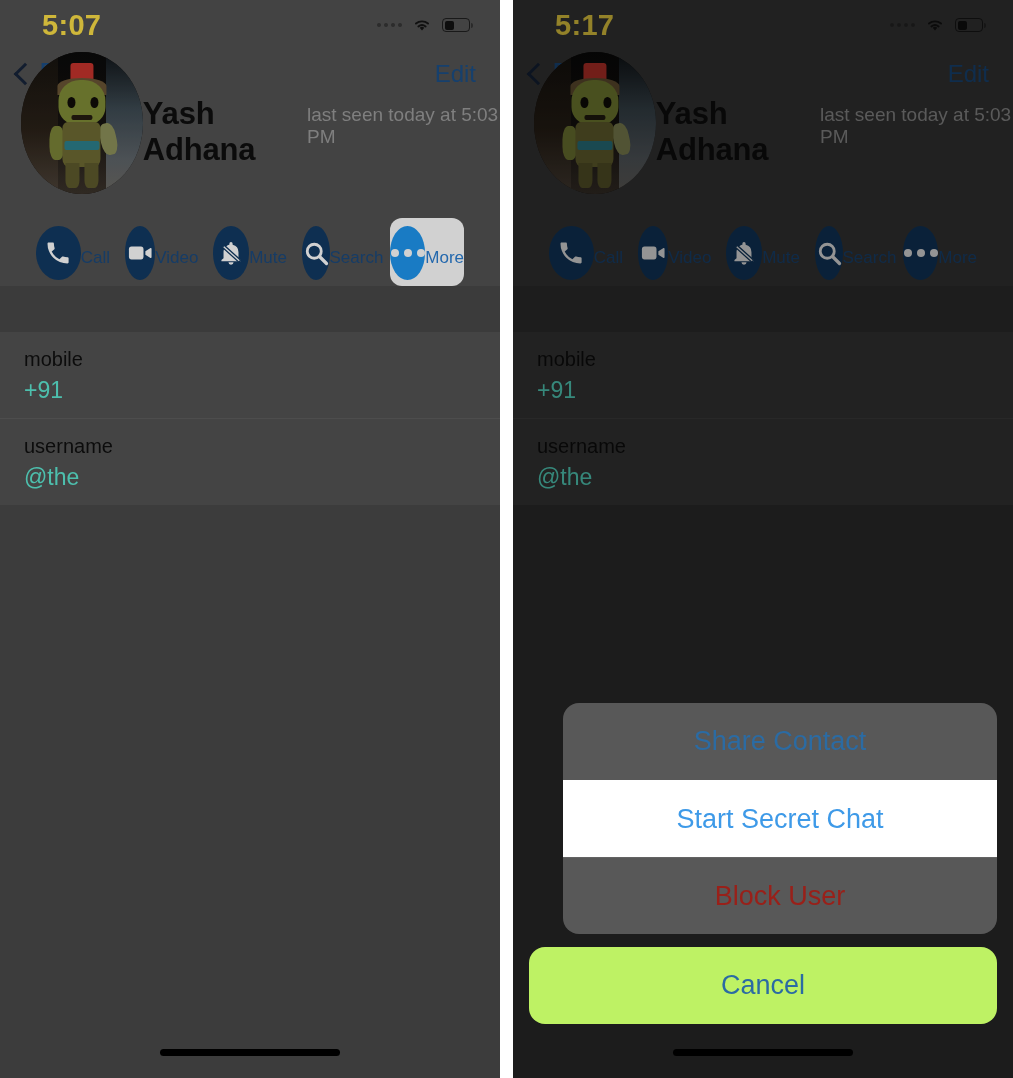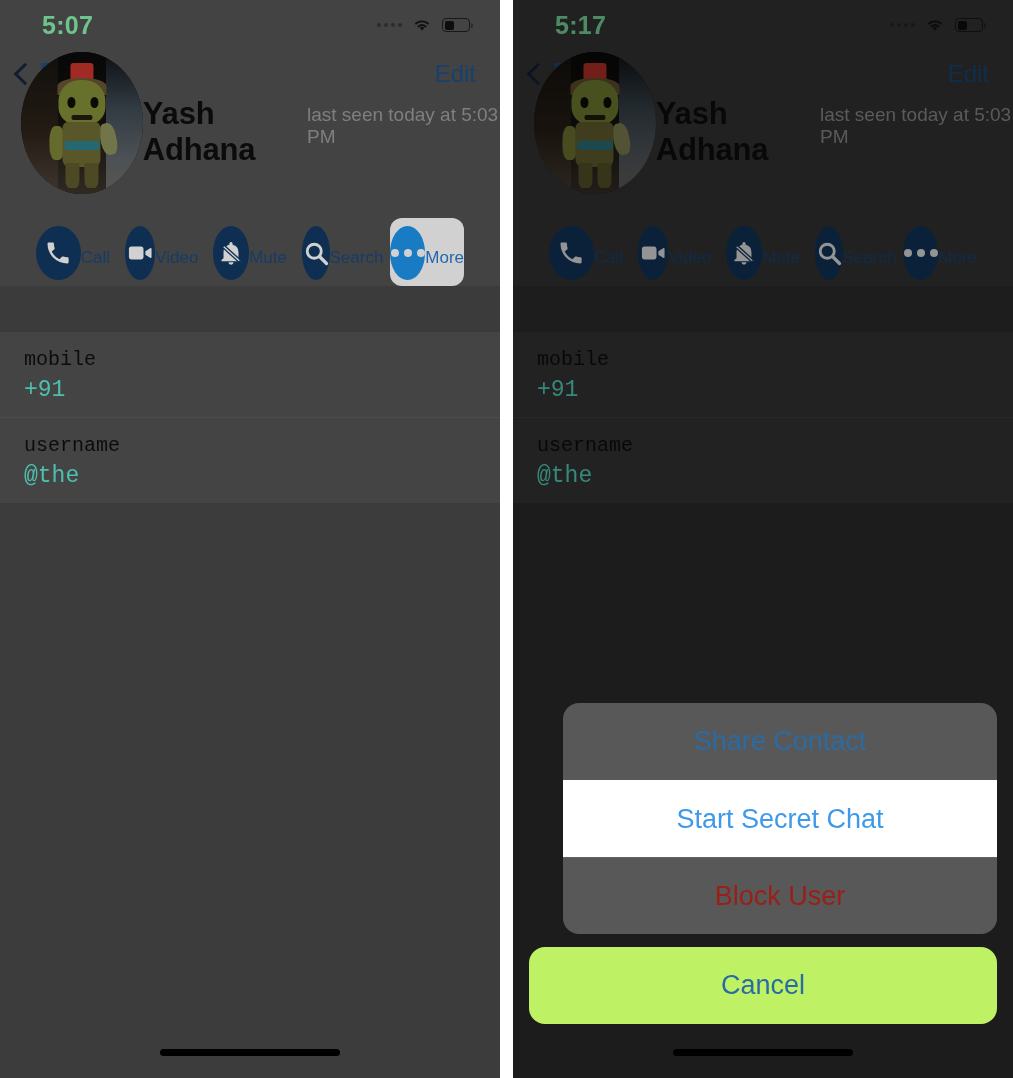--- a/index.html
+++ b/index.html
@@ -39,21 +39,21 @@
   }
 
   
   .statusbar{
     position:relative; z-index:5;
     height:50px;
     display:flex; align-items:center; justify-content:space-between;
     padding:0 30px 0 42px;
   }
   .clock{
-    font-size:25px; font-weight:bold; color:#86efac;
+    font-size:29px; font-weight:bold; color:#fde047;
     letter-spacing:0.3px;
   }
   .status-right{ display:flex; align-items:center; gap:9px; }
   .dots{ display:flex; gap:3px; align-items:center; }
   .dots i{ display:block; width:4px; height:4px; border-radius:50%; background:rgba(20,20,20,.45); }
   .wifi{ width:22px; height:16px; position:relative; }
   .battery{
     width:28px; height:14px; border:1.6px solid rgba(15,15,15,.75);
     border-radius:4px; position:relative; display:flex; align-items:center;
     padding:1.5px;
@@ -174,21 +174,20 @@
   }
   .phone.left .spacer{ background:#484848; }
   .phone.right .spacer{ background:#333333; }
 
   .info{ position:relative; z-index:5; }
   .phone.left .info{ background:#545454; }
   .phone.right .info{ background:#3b3b3b; }
   .inforow{
     padding:16px 24px 14px;
     cursor:pointer;
-    font-family:Liberation Mono, monospace;
   }
   .inforow + .inforow{ border-top:1px solid rgba(255,255,255,.06); }
   .info-label{ font-size:20px; color:#0f0f0f; }
   .info-value{ font-size:23px; color:#5eead4; margin-top:6px; }
 
   .filler{ position:relative; z-index:5; flex:1; }
   .phone.left .filler{ background:#4a4a4a; }
   .phone.right .filler{ background:#313131; }
 
   .body-col{ display:flex; flex-direction:column; height:calc(1078px - 98px); }

